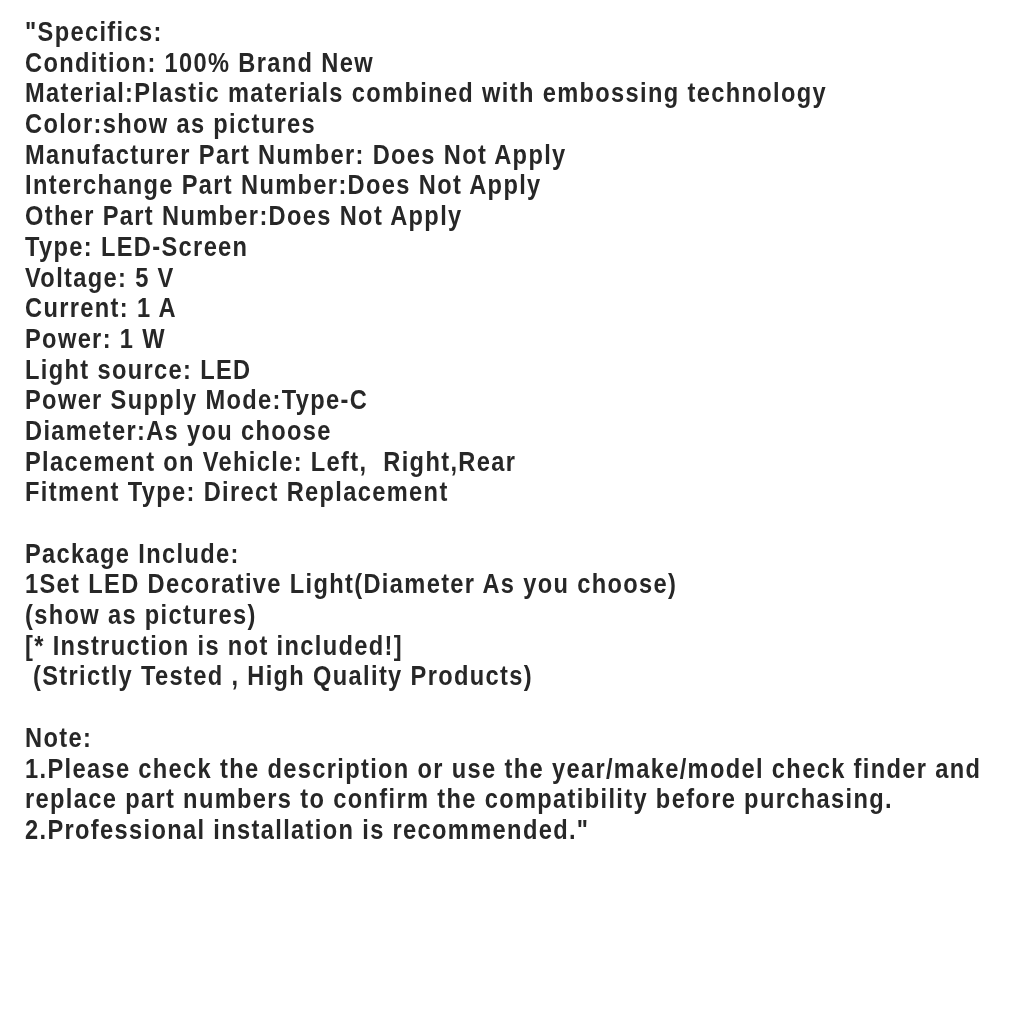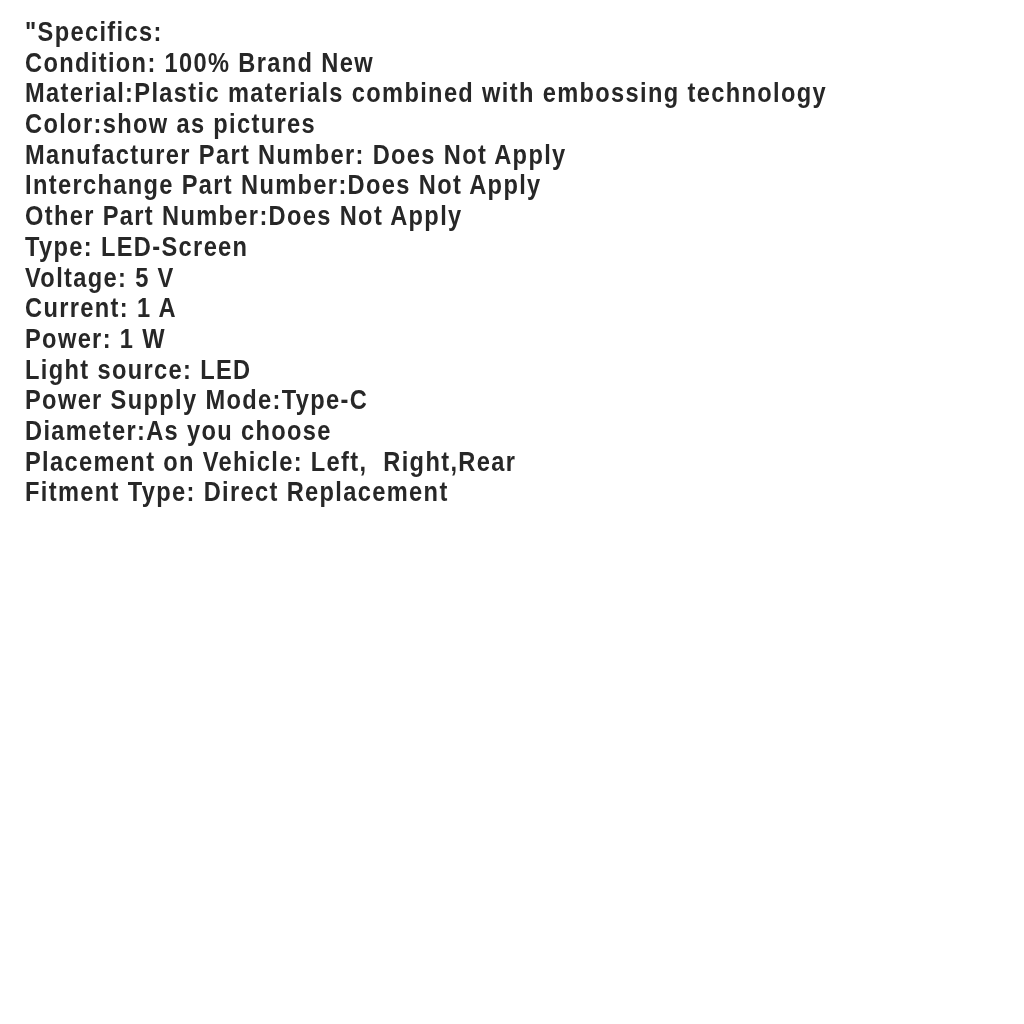--- a/index.html
+++ b/index.html
@@ -51,15 +51,28 @@
     <div class="ln">Current: 1 A</div>
     <div class="ln">Power: 1 W</div>
     <div class="ln">Light source: LED</div>
     <div class="ln">Power Supply Mode:Type-C</div>
     <div class="ln">Diameter:As you choose</div>
     <div class="ln">Placement on Vehicle: Left,  Right,Rear</div>
     <div class="ln">Fitment Type: Direct Replacement</div>
   </div>
 
 
+  <div class="section">
+    <div class="ln">Package Include:</div>
+    <div class="ln">1Set LED Decorative Light(Diameter As you choose)</div>
+    <div class="ln">(show as pictures)</div>
+    <div class="ln">[* Instruction is not included!]</div>
+    <div class="ln"> (Strictly Tested , High Quality Products)</div>
+  </div>
 
+  <div class="section">
+    <div class="ln">Note:</div>
+    <div class="ln">1.Please check the description or use the year/make/model check finder and</div>
+    <div class="ln">replace part numbers to confirm the compatibility before purchasing.</div>
+    <div class="ln">2.Professional installation is recommended."</div>
+  </div>
 
 </div>
 
 </body></html>

